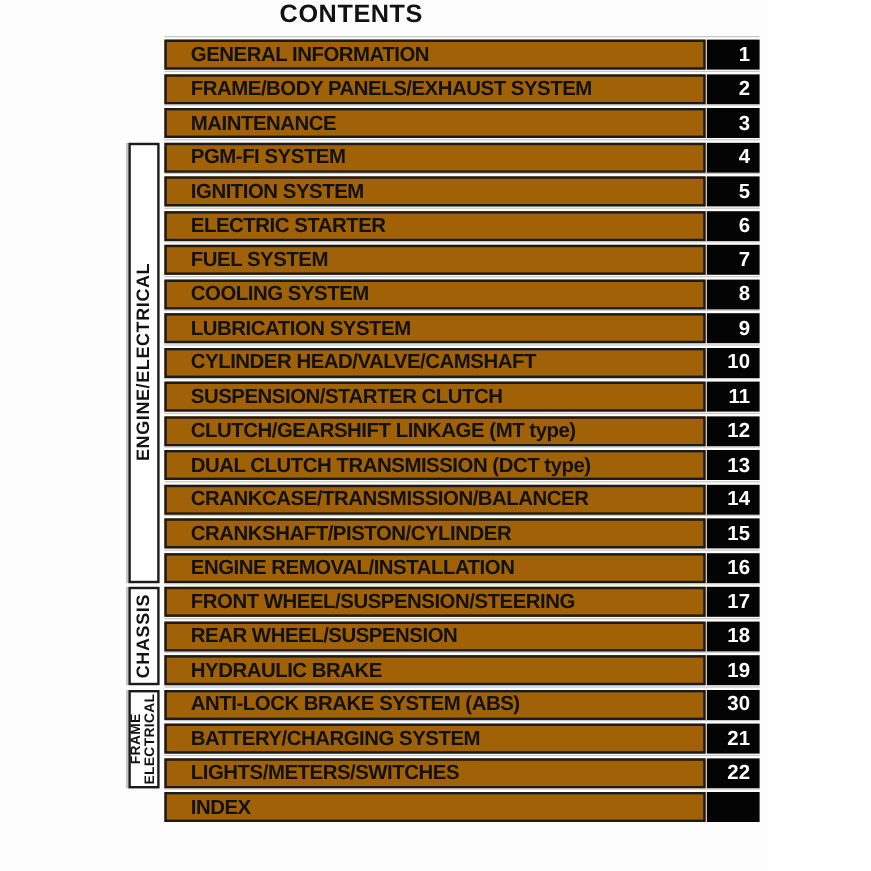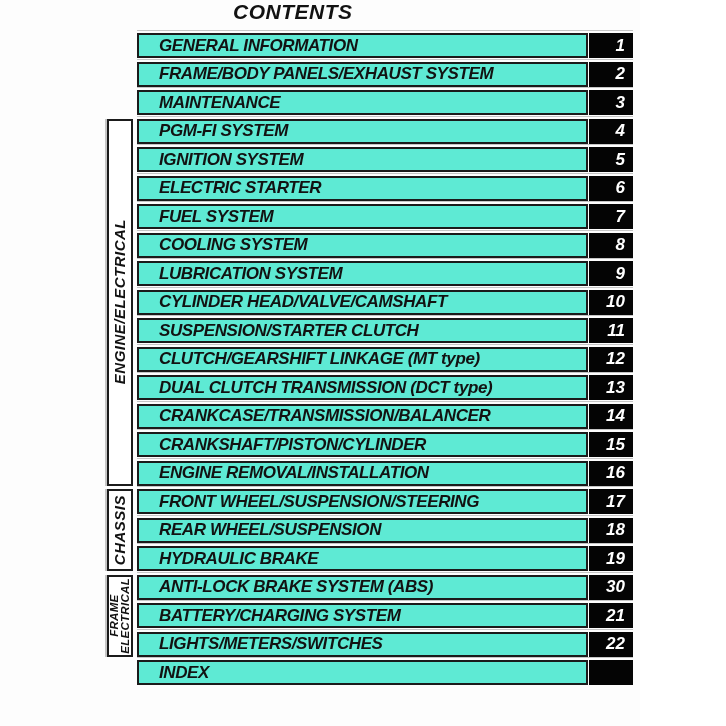--- a/index.html
+++ b/index.html
@@ -3,21 +3,20 @@
 <meta charset="utf-8">
 <style>
   html, body { margin: 0; padding: 0; background: #ffffff; }
   .page {
     position: relative;
     width: 640px;
     height: 726px;
     background: #fdfdfd;
     font-family: "Liberation Sans", sans-serif;
     overflow: hidden;
-    font-style: italic;
   }
   .page-title {
     position: absolute;
     left: 233px;
     top: 0px;
     font-size: 21px;
     font-weight: bold;
     color: var(--text, #121212);
     letter-spacing: 0.5px;
     white-space: nowrap;
@@ -37,21 +36,21 @@
   
   .row::before {
     content: "";
     position: absolute;
     left: 0; right: 0; top: -3px; height: 1px;
     background: var(--artifact-line, #c6c6c6);
   }
   .chapter-box {
     flex: 1 1 auto;
     border: 2px solid var(--border, #1b1b1b);
-    background: #5eead4;
+    background: #a16207;
     display: flex;
     align-items: center;
     padding-left: 20px;
     box-sizing: border-box;
     overflow: hidden;
     text-align: center;
   }
   .chapter-title {
     font-size: 17px;
     font-weight: bold;

